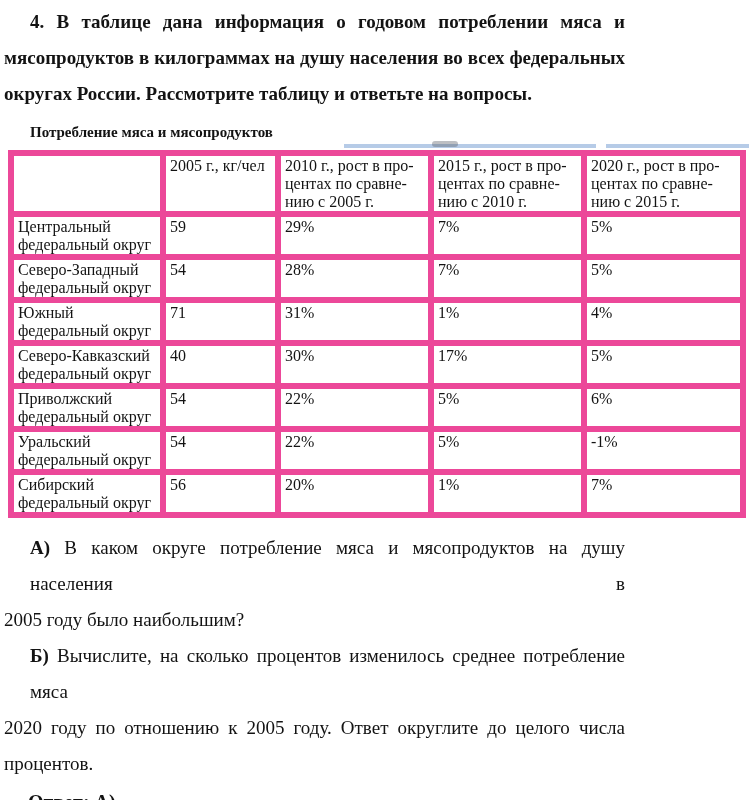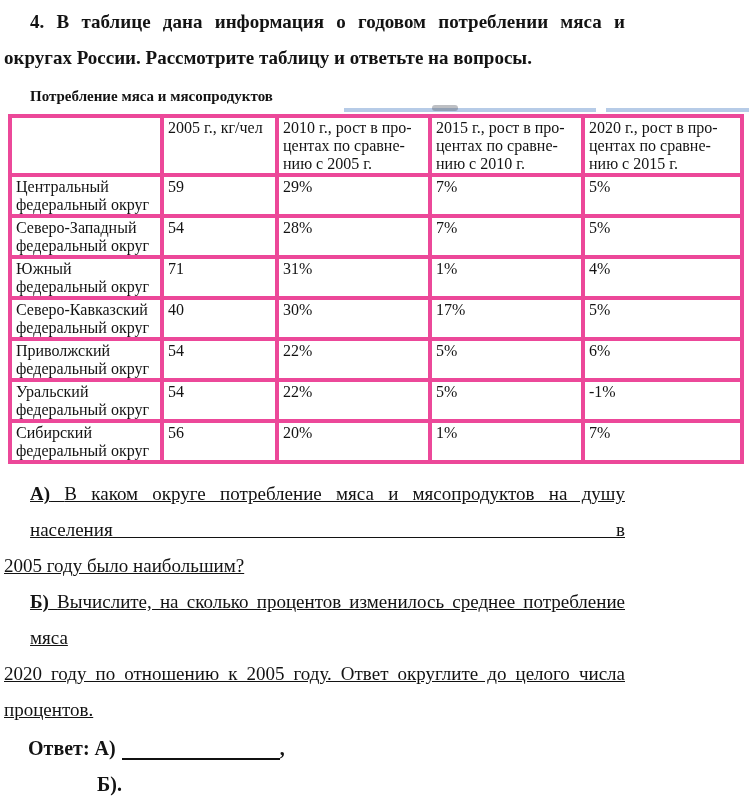--- a/index.html
+++ b/index.html
@@ -5,34 +5,34 @@
   html,body { margin:0; padding:0; background:#ffffff; }
   body {
     width:749px; height:800px; overflow:hidden;
     font-family:"Liberation Serif","DejaVu Serif",serif;
     color:#131313;
   }
   .page { position:relative; width:629px; height:800px; box-sizing:border-box; padding:4px 4px 0 4px; }
 
   
   .intro { font-size:19px; font-weight:bold; line-height:36px; }
-  .q-block { font-size:19px; line-height:36px;text-decoration:underline; }
+  .q-block { font-size:19px; line-height:36px; }
   .line { width:100%; }
   .just { text-align:justify; text-align-last:justify; }
   .indent { padding-left:26px; box-sizing:border-box; }
   .bold { font-weight:bold; }
 
   
   .tbl-title { font-size:15px; font-weight:bold; line-height:28px; margin-top:6px; padding-left:26px; }
 
   
   .tbl-wrap { margin:4px 0 0 4px; position:relative; }
   table { border-collapse:collapse; table-layout:fixed; width:732px; }
   th, td {
-    border:4px solid #ec4899;
+    border:6px solid #ec4899;
     font-size:16px; line-height:18px; font-weight:normal;
     text-align:left; vertical-align:top;
     padding:1px 3px 0 4px;
     white-space:pre-line;
     overflow:hidden;
   }
   th { height:52px; }
   td { height:34px; }
 
   
@@ -53,20 +53,21 @@
     vertical-align:-5px; margin-left:6px;
   }
 </style>
 </head>
 <body>
 
 <div class="page">
 
   <div class="intro">
     <div class="line just indent">4. В таблице дана информация о годовом потреблении мяса и</div>
+    <div class="line just">мясопродуктов в килограммах на душу населения во всех федеральных</div>
     <div class="line">округах России. Рассмотрите таблицу и ответьте на вопросы.</div>
   </div>
 
   <div class="tbl-title">Потребление мяса и мясопродуктов</div>
 
   <div class="tbl-wrap">
     <div class="artifact-blue-1"></div>
     <div class="artifact-blue-2"></div>
     <div class="artifact-smudge"></div>
 

